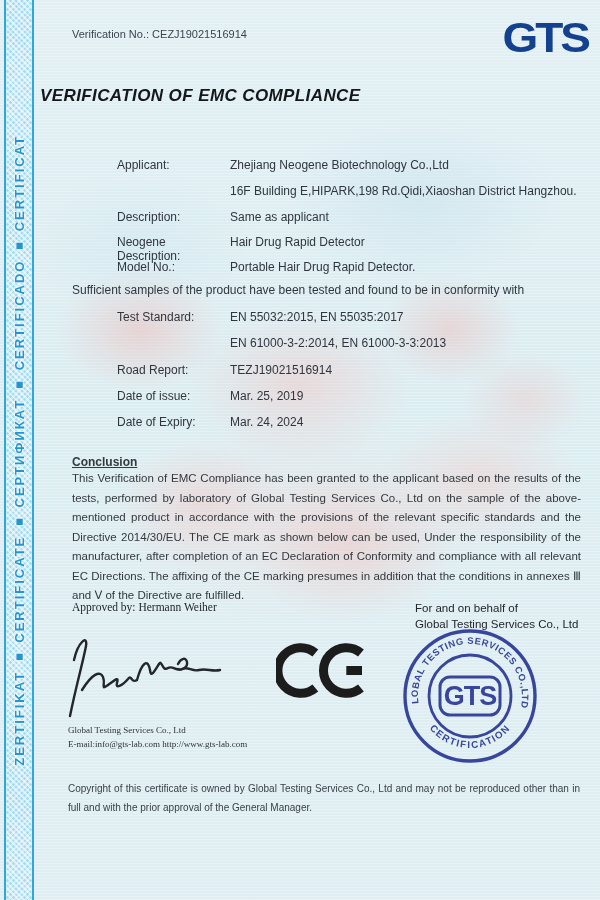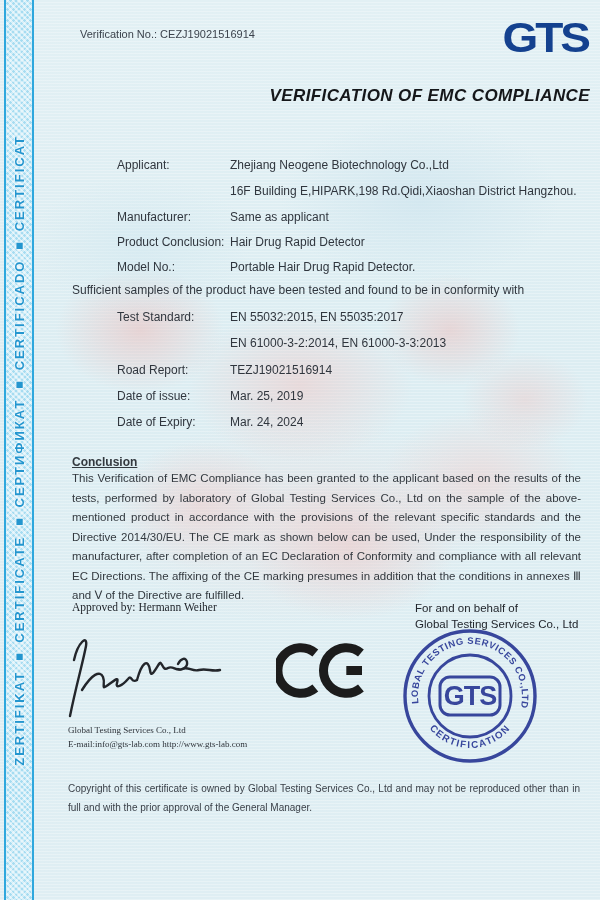--- a/index.html
+++ b/index.html
@@ -41,27 +41,27 @@
   }
   #side-band .band-text {
     writing-mode:vertical-rl; transform:rotate(180deg);
     font-size:13px; font-weight:bold; letter-spacing:2px;
     color:#2496cf; white-space:nowrap;
     text-shadow:0 0 2px #fff, 0 0 3px #fff;
   }
 
   .abs { position:absolute; }
 
-  #verification-no { left:72px; top:28px; font-size:11px; color:#3c434d;margin-left:8px; }
+  #verification-no { left:72px; top:28px; font-size:11px; color:#3c434d; }
   #gts-logo {
     right:12px; top:14px; font-size:46px; font-weight:bold; font-style:normal;
     letter-spacing:-3px; color:#14418f; transform:scaleY(.92); line-height:1;
   }
   #page-title {
-    left:40px; right:10px; top:86px; text-align:right;
+    left:40px; right:10px; top:86px; text-align:left;
     font-size:17px; font-weight:bold; font-style:italic;
     letter-spacing:.4px; color:#15171a;
   }
 
   .row { position:absolute; left:88px; width:510px; font-size:12px; color:#30363e;margin-left:29px; }
   .row .lbl { display:inline-block; width:113px; vertical-align:top; }
   .row .val { display:inline-block; vertical-align:top; }
 
   #conformity-note { left:72px; top:283px; font-size:12px; color:#30363e; }
 
@@ -100,24 +100,24 @@
 
   <div id="page-title" class="abs">VERIFICATION OF EMC COMPLIANCE</div>
 
   <div class="row" style="top:158px">
     <span class="lbl">Applicant:</span><span class="val">Zhejiang Neogene Biotechnology Co.,Ltd</span>
   </div>
   <div class="row" style="top:184px">
     <span class="lbl"></span><span class="val">16F Building E,HIPARK,198 Rd.Qidi,Xiaoshan District Hangzhou.</span>
   </div>
   <div class="row" style="top:210px">
-    <span class="lbl">Manufacturer:</span><span class="val">Same as applicant</span>
+    <span class="lbl">Description:</span><span class="val">Same as applicant</span>
   </div>
   <div class="row" style="top:235px">
-    <span class="lbl">Product Conclusion:</span><span class="val">Hair Drug Rapid Detector</span>
+    <span class="lbl">Neogene Description:</span><span class="val">Hair Drug Rapid Detector</span>
   </div>
   <div class="row" style="top:260px">
     <span class="lbl">Model No.:</span><span class="val">Portable Hair Drug Rapid Detector.</span>
   </div>
 
   <div id="conformity-note" class="abs">Sufficient samples of the product have been tested and found to be in conformity with</div>
 
   <div class="row" style="top:310px">
     <span class="lbl">Test Standard:</span><span class="val">EN 55032:2015, EN 55035:2017</span>
   </div>

